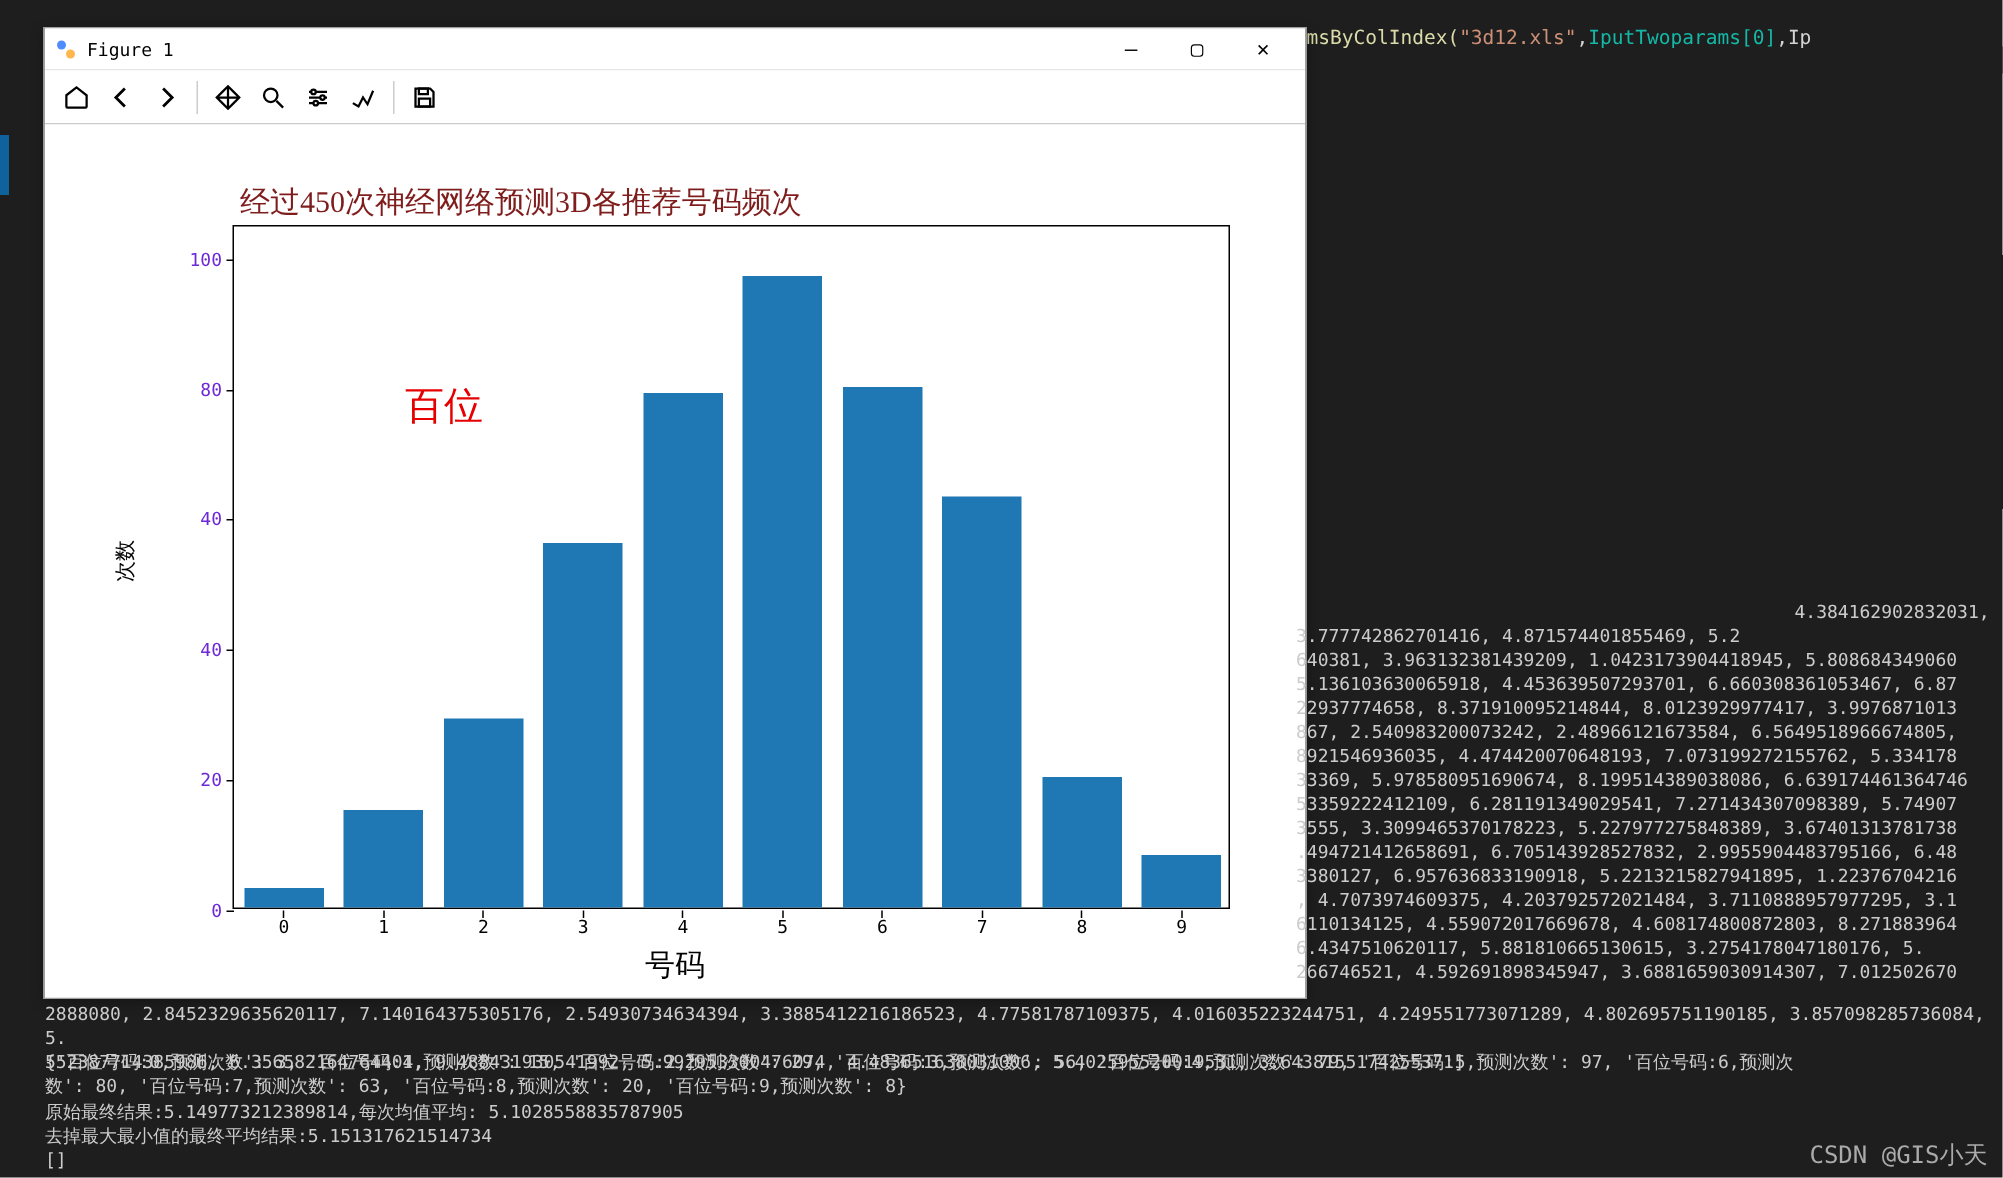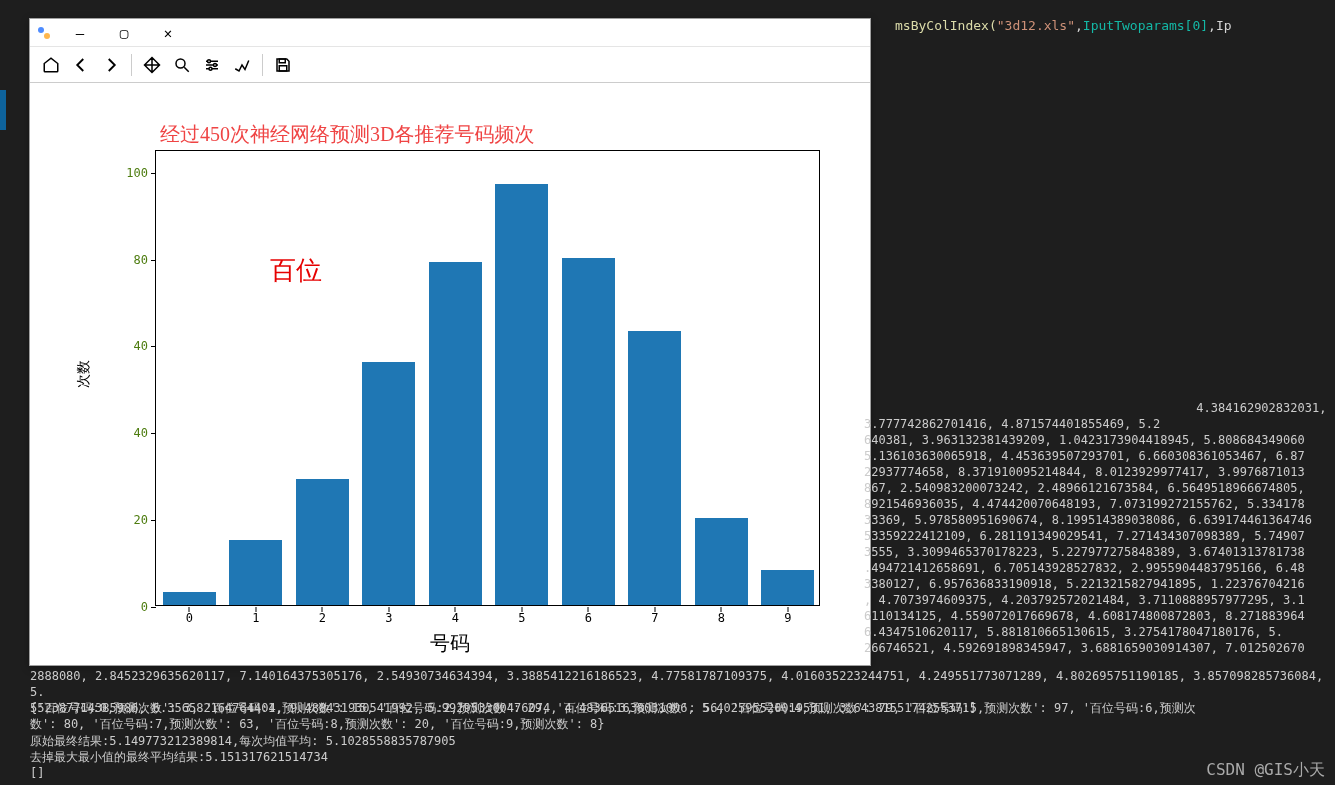--- a/index.html
+++ b/index.html
@@ -25,21 +25,21 @@
   align-items: center;
   background: #1e1e1e;
   padding-left: 30px;
   margin-top: 31px;
 }
 .line-num { color: #858585; width: 50px; }
 .code-content { font-family: Consolas, monospace; font-size: 13px; }
 .code-var { color: #14b8a6; }
 .code-op { color: #d4d4d4; }
 .code-num { color: #b5cea8; }
-.code-fn { color: #dcdcaa; margin-left: 24px; }
+.code-fn { color: #dcdcaa; }
 .code-str { color: #ce9178; }
 
 
 .gutter-mark {
   position: absolute;
   left: 0;
   top: 90px;
   width: 6px;
   height: 40px;
   background: #0e639c;
@@ -100,21 +100,21 @@
 .plot-area {
   position: relative;
   width: 100%;
   height: calc(100% - 64px);
   background: #fff;
 }
 .chart-title {
   position: absolute;
   left: 130px;
   top: 38px;
-  color: #ef4444;
+  color: #7f1d1d;
   font-size: 20px;
   font-family: "SimSun", serif;
   font-weight: 500;
 }
 .chart-annotation {
   position: absolute;
   left: 240px;
   top: 170px;
   color: #e60000;
   font-size: 26px;
@@ -145,21 +145,21 @@
   width: 665px;
   height: 456px;
   border: 1px solid #000;
 }
 .y-tick {
   position: absolute;
   right: 100%;
   width: 35px;
   text-align: right;
   font-size: 12px;
-  color: #4d7c0f;
+  color: #6d28d9;
   transform: translateY(-50%);
   padding-right: 8px;
 }
 .y-tick-mark {
   position: absolute;
   left: -5px;
   width: 5px;
   height: 1px;
   background: #000;
 }
@@ -227,20 +227,21 @@
 </div>
 
 <div class="figure-window">
   <div class="titlebar">
     <span class="tb-icon">
       <svg width="14" height="14" viewBox="0 0 14 14">
           <circle cx="4" cy="4" r="3" fill="#4e8cff"></circle>
           <circle cx="10" cy="10" r="3" fill="#ffb74d"></circle>
         </svg>
     </span>
+    <span class="tb-title">Figure 1</span>
     <div class="tb-btn">
         <span>—</span>
       </div>
     <div class="tb-btn">
         <span>▢</span>
       </div>
     <div class="tb-btn close">
         <span>✕</span>
       </div>
   </div>

